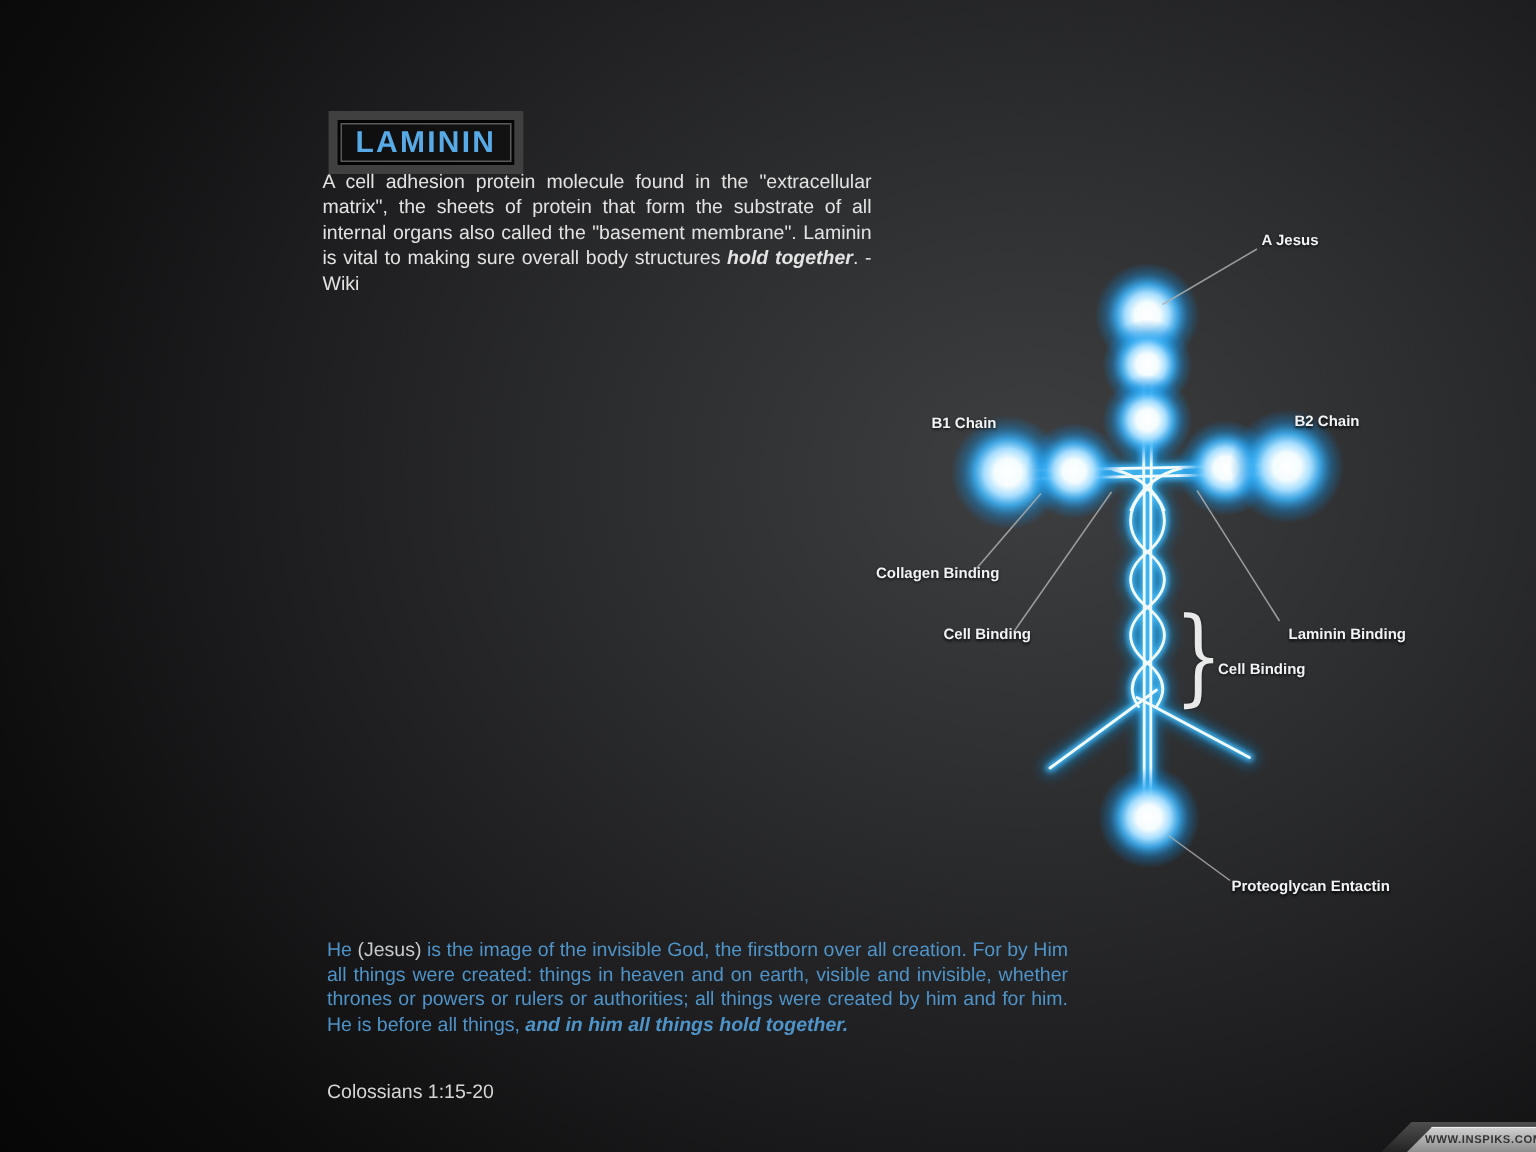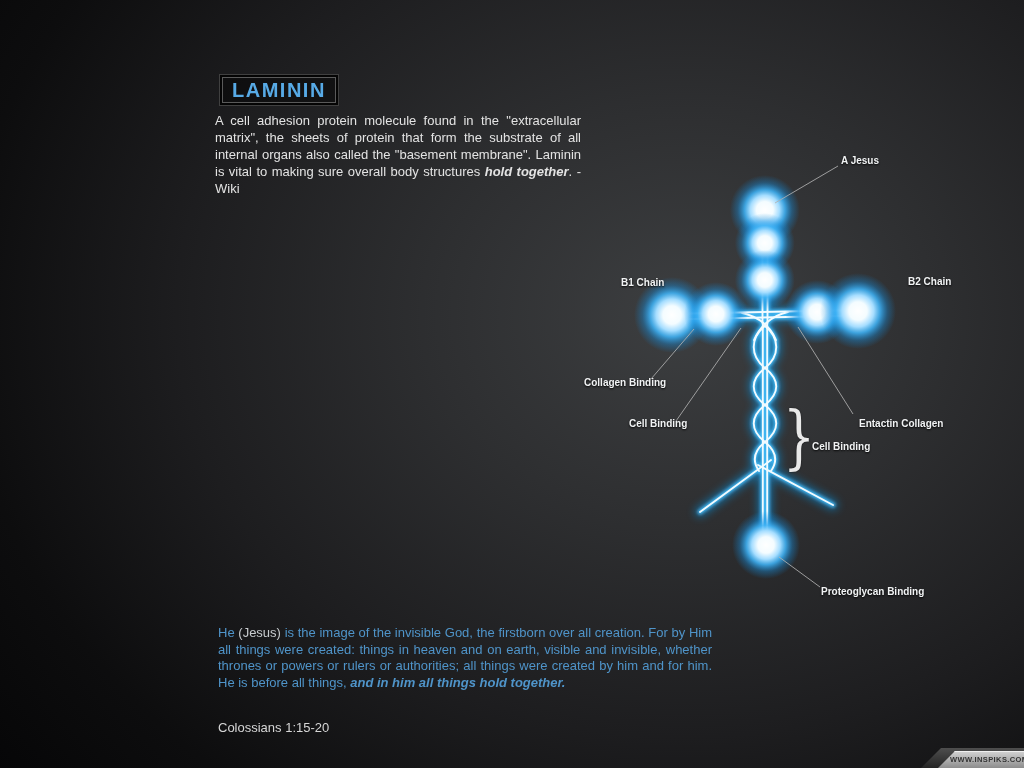--- a/index.html
+++ b/index.html
@@ -10,21 +10,21 @@
       rgba(62,64,66,.98) 0%, rgba(47,48,50,.95) 30%,
       rgba(30,30,32,.95) 58%, rgba(13,13,14,1) 82%, rgba(6,6,7,1) 100%);
     font-family:"Liberation Sans","DejaVu Sans",sans-serif;
     -webkit-font-smoothing:antialiased;
   }
   .abs{position:absolute;}
 
   
   .title-box{
     left:219px;top:74px;
-    border:1px solid #404040;
+    border:6px solid #404040;
     box-shadow:inset 0 0 0 2px rgba(0,0,0,.95), inset 0 0 0 3px #5a5a5a;
     background:rgba(0,0,0,.45);
     padding:5px 12px 5px 12px;
   }
   .title-text{
     color:#57aae6;font-size:20px;font-weight:bold;letter-spacing:1.5px;
     line-height:1;
   }
 
   
@@ -154,26 +154,26 @@
 </svg>
 
 <div class="abs title-box">
   <div class="title-text">LAMININ</div>
 </div>
 
 <div class="abs description"><span>A cell adhesion protein molecule found in the "extracellular matrix", the sheets of protein that form the substrate of all internal organs also called the "basement membrane". Laminin is vital to making sure overall body structures </span><span class="em">hold together</span><span>. -Wiki</span></div>
 
 <div class="abs dlabel" style="left:841px;top:156px;">A Jesus</div>
 <div class="abs dlabel" style="left:621px;top:278px;text-align:right;">B1 Chain</div>
-<div class="abs dlabel" style="left:908px;top:277px;">B2 Chain</div>
+<div class="abs dlabel" style="left:863px;top:277px;">B2 Chain</div>
 <div class="abs dlabel" style="left:584px;top:378px;text-align:right;">Collagen Binding</div>
 <div class="abs dlabel" style="left:629px;top:419px;">Cell Binding</div>
-<div class="abs dlabel" style="left:859px;top:419px;">Entactin Collagen</div>
+<div class="abs dlabel" style="left:859px;top:419px;">Laminin Binding</div>
 <div class="abs dlabel" style="left:812px;top:442px;">Cell Binding</div>
-<div class="abs dlabel" style="left:821px;top:587px;">Proteoglycan Binding</div>
+<div class="abs dlabel" style="left:821px;top:587px;">Proteoglycan Entactin</div>
 
 <div class="abs brace">}</div>
 
 <div class="abs verse"><span>He </span><span class="jesus">(Jesus)</span><span> is the image of the invisible God, the firstborn over all creation. For by Him all things were created: things in heaven and on earth, visible and invisible, whether thrones or powers or rulers or authorities; all things were created by him and for him. He is before all things, </span><span class="em">and in him all things hold together.</span></div>
 <div class="abs verse-ref">Colossians 1:15-20</div>
 
 <div class="abs site-tab-back"></div>
 <div class="abs site-tab">
   <span>WWW.INSPIKS.COM</span>
 </div>

